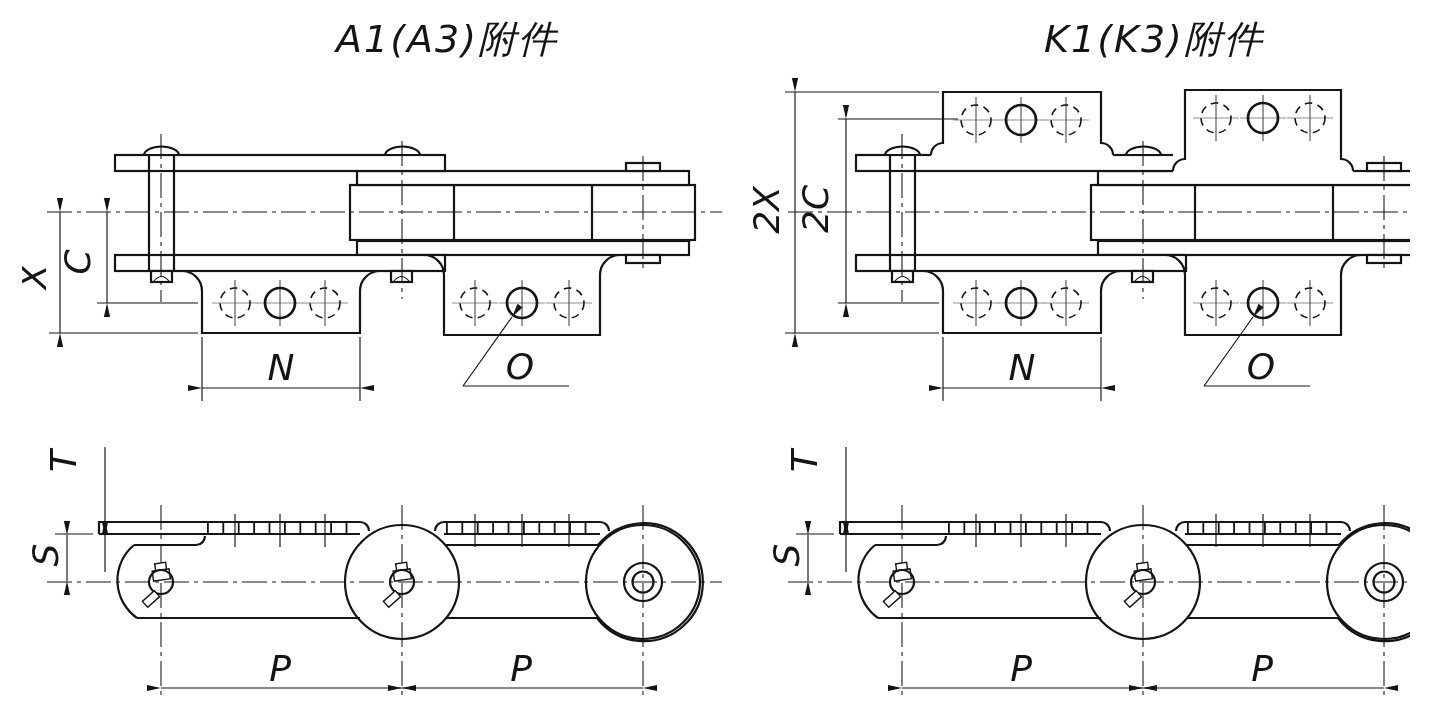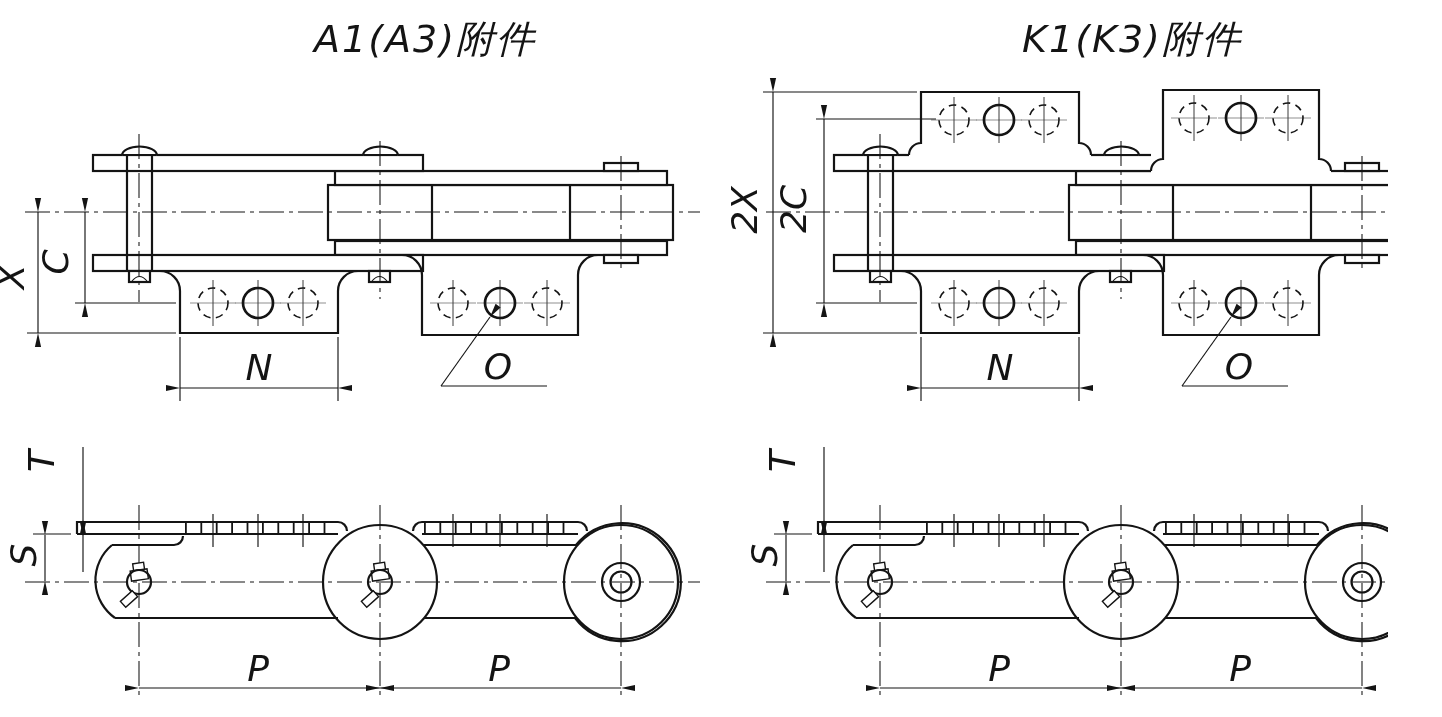--- a/index.html
+++ b/index.html
@@ -1,16 +1,16 @@
 <!DOCTYPE html>
 <html><head>
 <meta charset="utf-8">
 <style>
   html,body{margin:0;padding:0;background:#ffffff;}
-  .sheet{width:1388px;height:717px;background:#ffffff;overflow:hidden;}
+  .sheet{width:1388px;height:717px;background:#ffffff;overflow:hidden;padding-left:22px;}
   svg{display:block;}
   
   .s2 {stroke:#141414;stroke-width:2.2;fill:none;stroke-linejoin:miter;}
   .s1 {stroke:#141414;stroke-width:1.15;fill:none;}
   .cl {stroke:#141414;stroke-width:1.05;fill:none;stroke-dasharray:25 5 4 5;}
   .dsh{stroke:#141414;stroke-width:1.6;fill:none;stroke-dasharray:7.5 5.5;}
   .hm {stroke:#141414;stroke-width:2.7;fill:none;}
   .xh {stroke:#8f8f8f;stroke-width:1;fill:none;}
   .xv {stroke:#3a3a3a;stroke-width:1;fill:none;}
   .wf {fill:#ffffff;stroke:none;}

